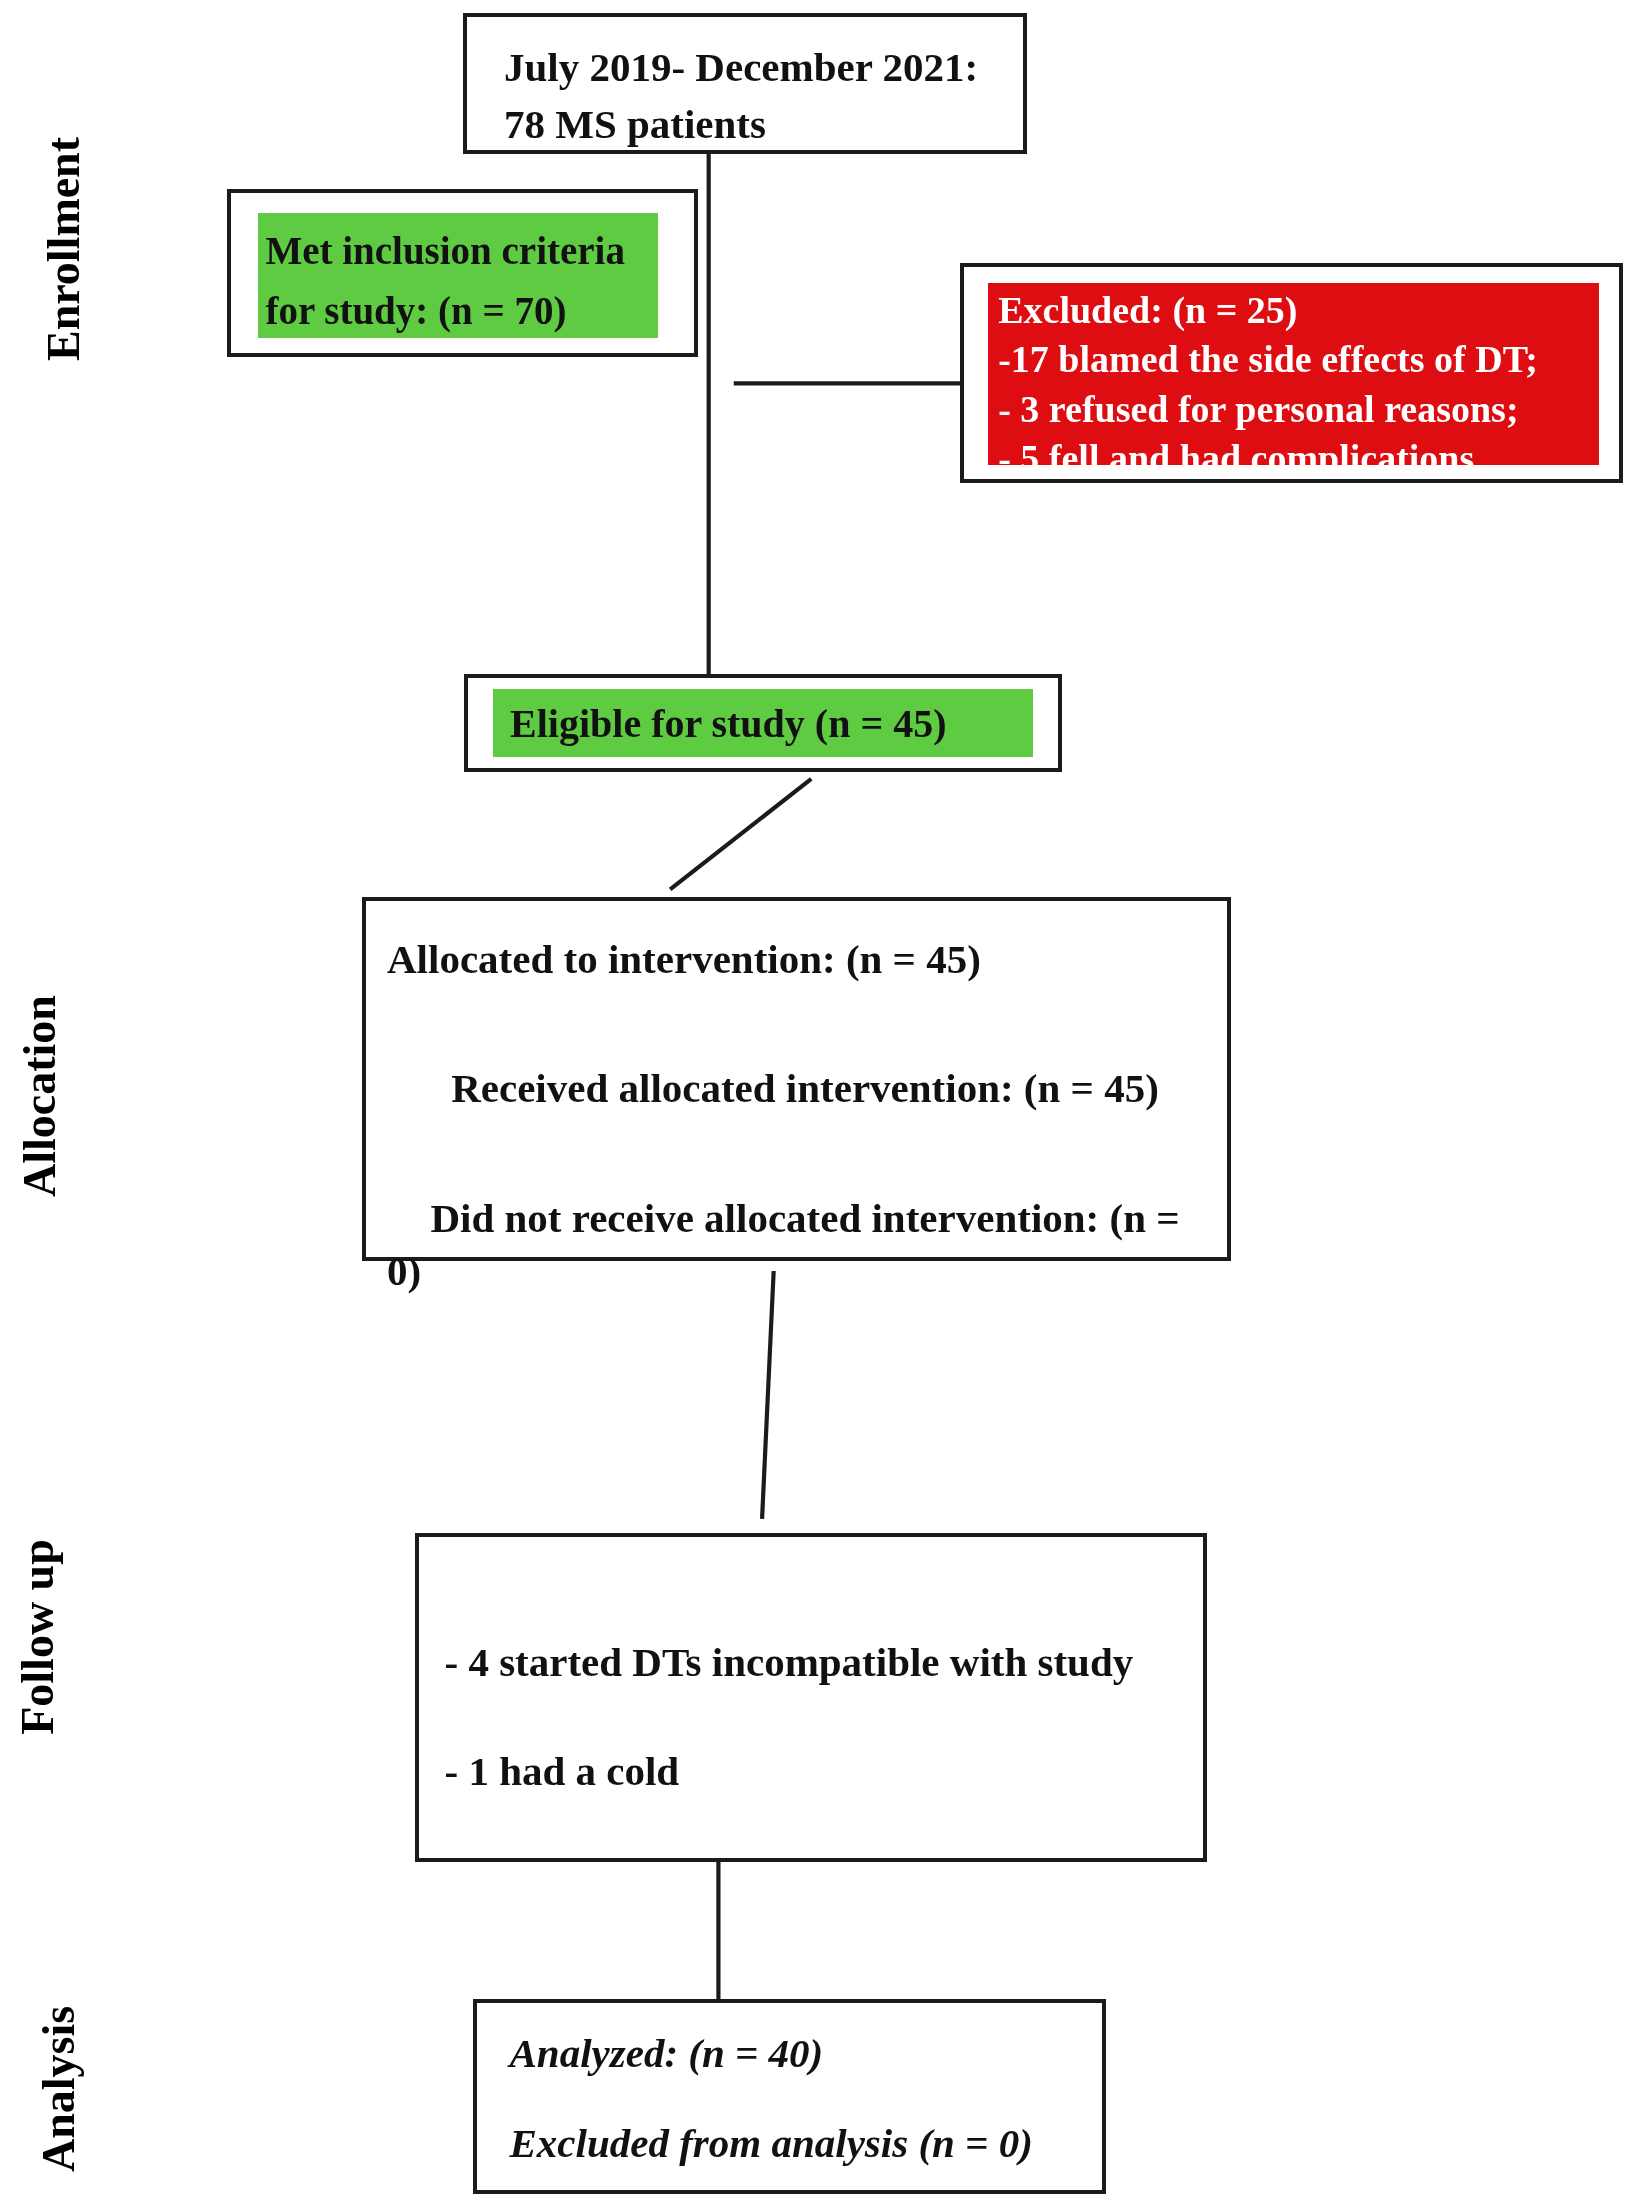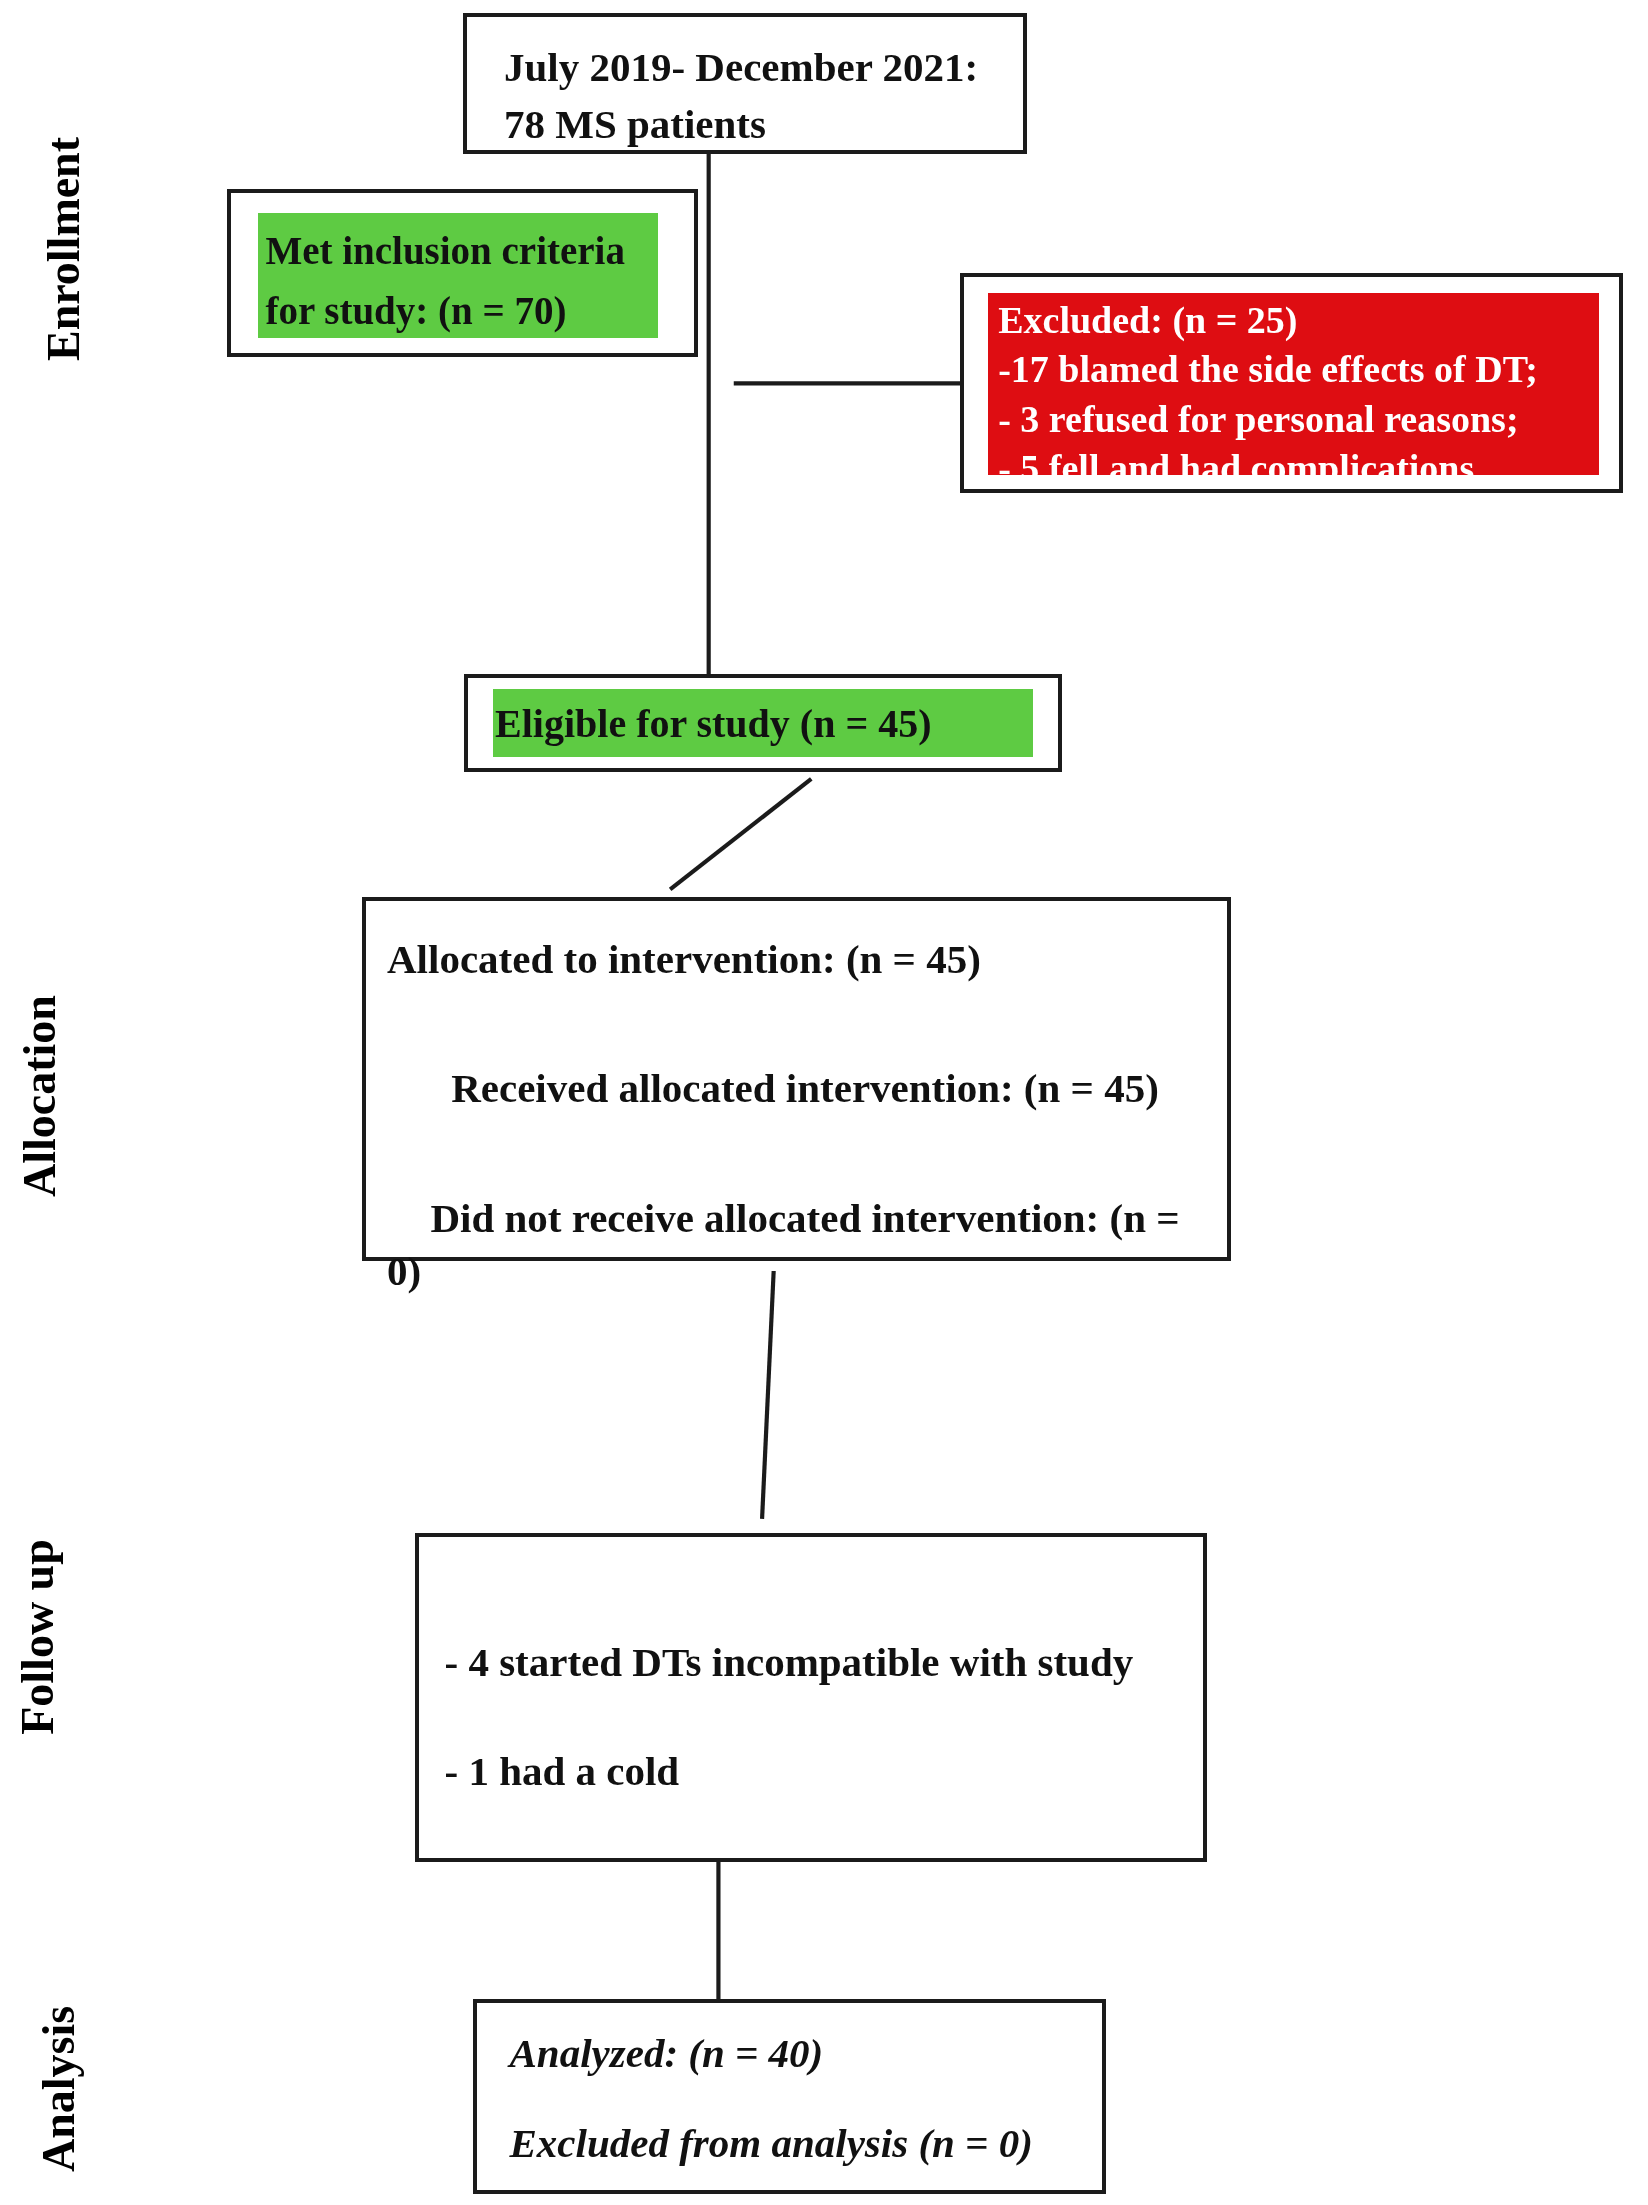--- a/index.html
+++ b/index.html
@@ -19,25 +19,25 @@
     box-sizing:border-box;
   }
   .line{white-space:nowrap;}
   
   .box-screened{left:463px;top:12.5px;width:564px;height:141px;padding:22px 5px 0 37px;font-size:41px;line-height:1.4;}
   
   .box-inclusion{left:227px;top:189px;width:471px;height:168px;}
   .fill-inner{position:absolute;}
   .inclusion-fill{left:27px;right:36px;top:20.4px;bottom:15px;padding:7.4px 2.3px 0 7.4px;font-size:39px;line-height:1.55;}
   
-  .box-excluded{left:960px;top:273px;width:663px;height:220px;}
+  .box-excluded{left:960px;top:263px;width:663px;height:220px;}
   .excluded-fill{left:24px;right:20.4px;top:16px;bottom:14px;padding:2.8px 2.3px 0 10.2px;font-size:38px;line-height:1.3;color:#ffffff;}
   
   .box-eligible{left:464px;top:674px;width:598px;height:98px;}
-  .eligible-fill{left:25px;right:25.5px;top:10.7px;bottom:10.7px;display:flex;align-items:center;padding-left:2px;font-size:40px;}
+  .eligible-fill{left:25px;right:25.5px;top:10.7px;bottom:10.7px;display:flex;align-items:center;padding-left:17px;font-size:40px;}
   
   .box-allocation{left:362px;top:897px;width:869px;height:364px;padding:32px 4px 0 21px;font-size:41px;line-height:1.3;}
   .box-allocation .para-gap{margin-top:76px;text-align:center;}
   
   .box-followup{left:415px;top:1533px;width:792px;height:329px;padding:29px 13px 0 25.5px;font-size:41px;line-height:1.3;}
   .box-followup .gap1{margin-top:70px;}
   .box-followup .gap2{margin-top:56px;}
   
   .box-analysis{left:473px;top:1999px;width:633px;height:195px;padding:24px 8.4px 0 32.5px;font-size:41px;line-height:1.3;font-style:italic;}
   .box-analysis .gap1{margin-top:37px;}

